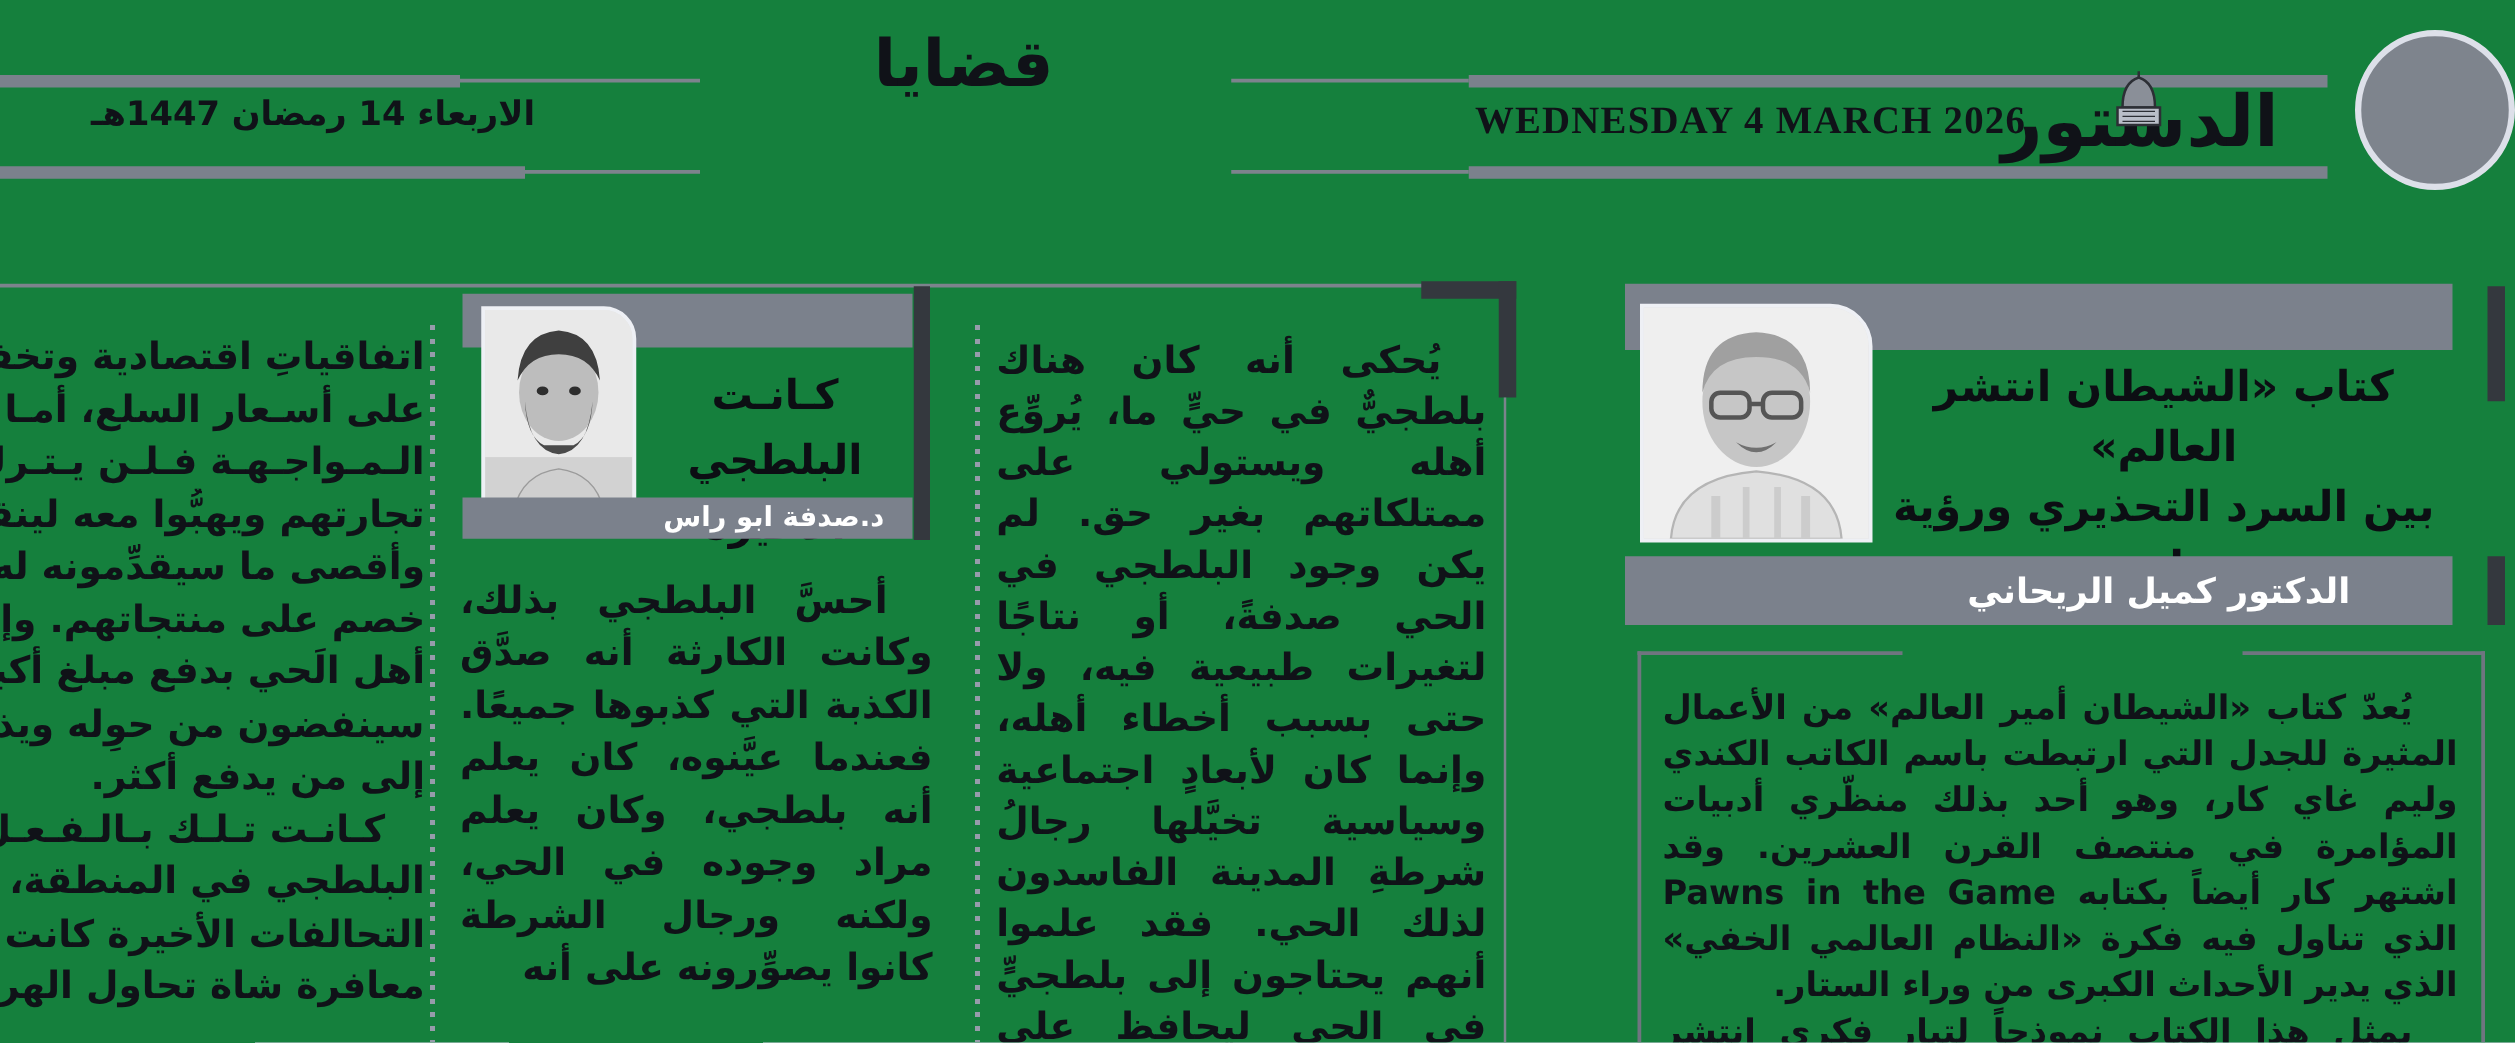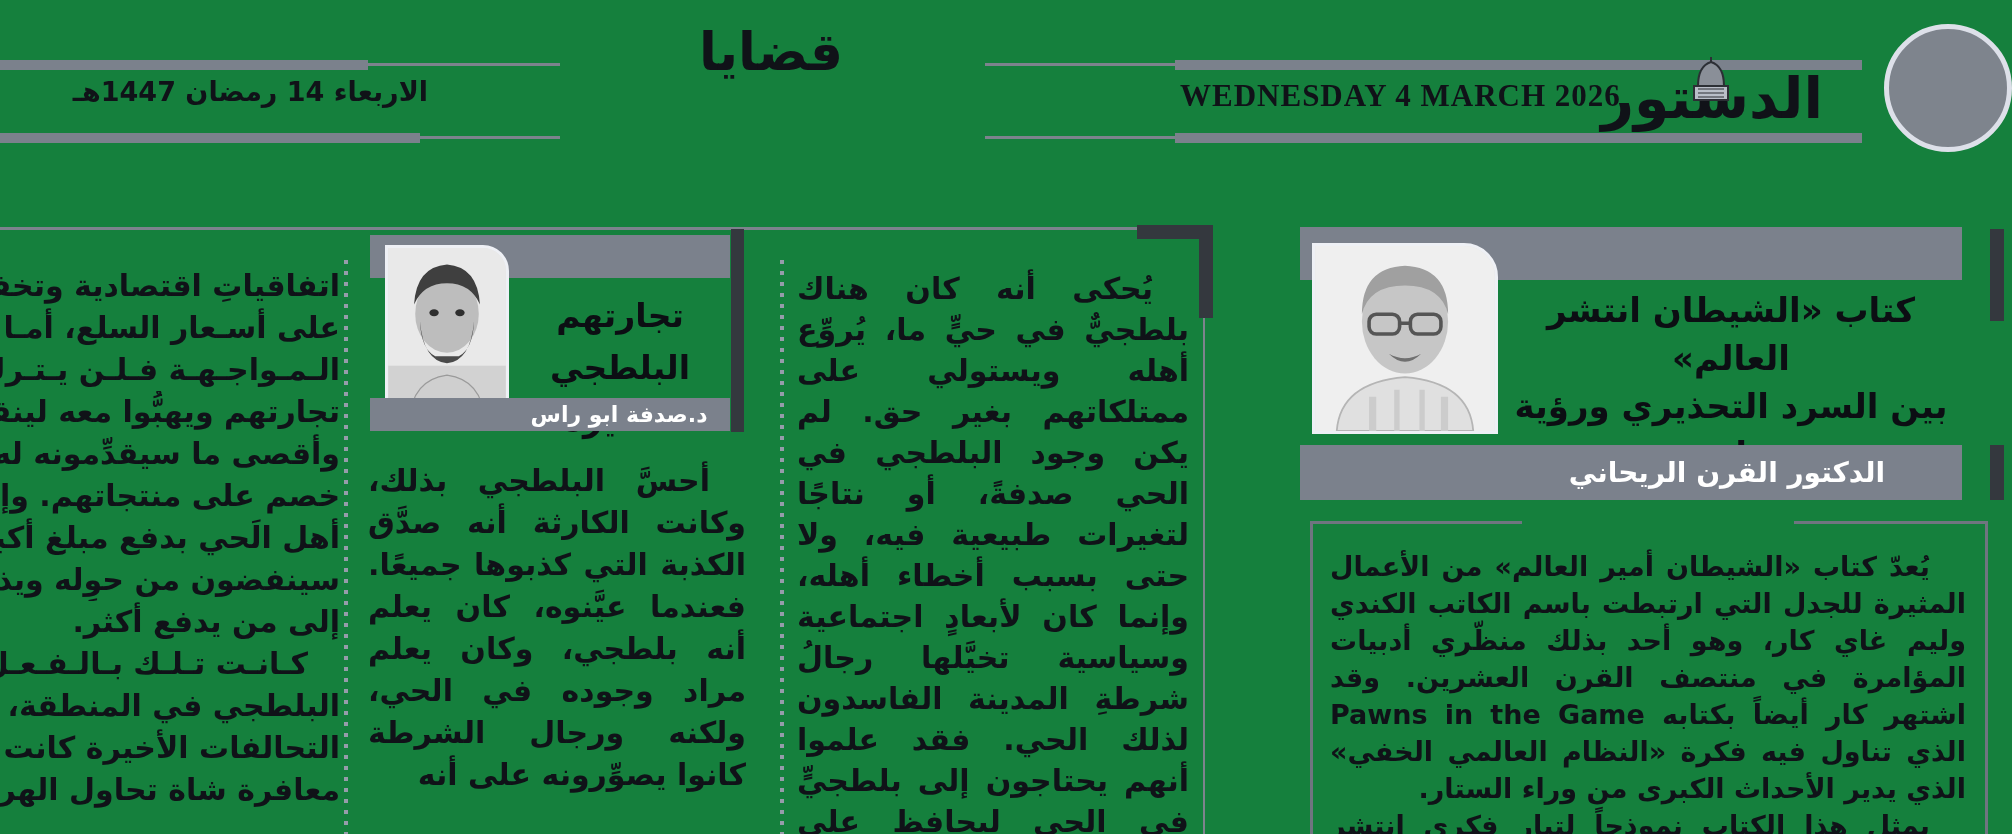--- a/index.html
+++ b/index.html
@@ -92,21 +92,21 @@
       <path d="M18 147 Q20 112 50 108 Q80 112 82 147 Z" fill="#cfcfcf" stroke="#9b9b9b"></path>
       <ellipse cx="50" cy="56" rx="27" ry="33" fill="#bdbdbd"></ellipse>
       <path d="M22 48 Q24 16 50 14 Q76 16 78 48 Q70 30 50 30 Q30 30 22 48 Z" fill="#3f3f3f"></path>
       <path d="M27 62 Q30 96 50 98 Q70 96 73 62 Q72 86 60 92 L40 92 Q28 86 27 62 Z" fill="#4a4a4a"></path>
       <ellipse cx="39" cy="55" rx="4" ry="3" fill="#2e2e2e"></ellipse>
       <ellipse cx="61" cy="55" rx="4" ry="3" fill="#2e2e2e"></ellipse>
     </svg>
   </div>
 
   <div class="abs ar headline" style="top:290px;left:508px;width:224px;font-size:33px;line-height:52px;">
-    <div>تجارتهم</div>
+    <div>كـانـت</div>
     <div>البلطجي الأخيرة</div>
   </div>
 
   <div class="byline-bar" style="top:398px;left:370px;width:360px;height:33px;"></div>
   <div class="byline-text ar" style="top:398px;left:505px;width:228px;font-size:22px;line-height:33px;">د.صدفة ابو راس</div>
 
   <div class="body-col ar" style="top:460px;left:368px;width:378px;font-size:30px;line-height:42px;">
     <p class="indent">أحسَّ البلطجي بذلك، وكانت الكارثة أنه صدَّق الكذبة التي كذبوها جميعًا. فعندما عيَّنوه، كان يعلم أنه بلطجي، وكان يعلم مراد وجوده في الحي، ولكنه ورجال الشرطة كانوا يصوِّرونه على أنه</p>
   </div>
 
@@ -132,21 +132,21 @@
       <path d="M41 60 Q50 65 59 60 Q50 69 41 60 Z" fill="#707070"></path>
     </svg>
   </div>
 
   <div class="abs ar headline" style="top:286px;left:1498px;width:466px;font-size:34px;line-height:48px;">
     <div>كتاب «الشيطان انتشر العالم»</div>
     <div>بين السرد التحذيري ورؤية وليم</div>
   </div>
 
   <div class="byline-bar" style="top:445px;left:1300px;width:662px;height:55px;"></div>
-  <div class="byline-text ar" style="top:445px;left:1492px;width:470px;font-size:28px;line-height:55px;">الدكتور القرن الريحاني</div>
+  <div class="byline-text ar" style="top:445px;left:1492px;width:470px;font-size:28px;line-height:55px;">الدكتور كميل الريحاني</div>
 
   <div class="boxline" style="top:521px;left:1310px;width:3px;height:313px;"></div>
   <div class="boxline" style="top:521px;left:1985px;width:3px;height:313px;"></div>
   <div class="boxline" style="top:521px;left:1310px;width:212px;height:3px;"></div>
   <div class="boxline" style="top:521px;left:1794px;width:194px;height:3px;"></div>
 
   <div class="body-col ar" style="top:548px;left:1330px;width:636px;font-size:27px;line-height:37px;">
     <p class="indent">يُعدّ كتاب «الشيطان أمير العالم» من الأعمال المثيرة للجدل التي ارتبطت باسم الكاتب الكندي وليم غاي كار، وهو أحد بذلك منظّري أدبيات المؤامرة في منتصف القرن العشرين. وقد اشتهر كار أيضاً بكتابه Pawns in the Game الذي تناول فيه فكرة «النظام العالمي الخفي» الذي يدير الأحداث الكبرى من وراء الستار.</p>
     <p class="indent">يمثل هذا الكتاب نموذجاً لتيار فكري انتشر بقوة في مرحلة الحرب الباردة، حيث ساد القلق من الصراعات الأيديولوجية وتنامت المخاوف من التحولات السياسية</p>
   </div>

